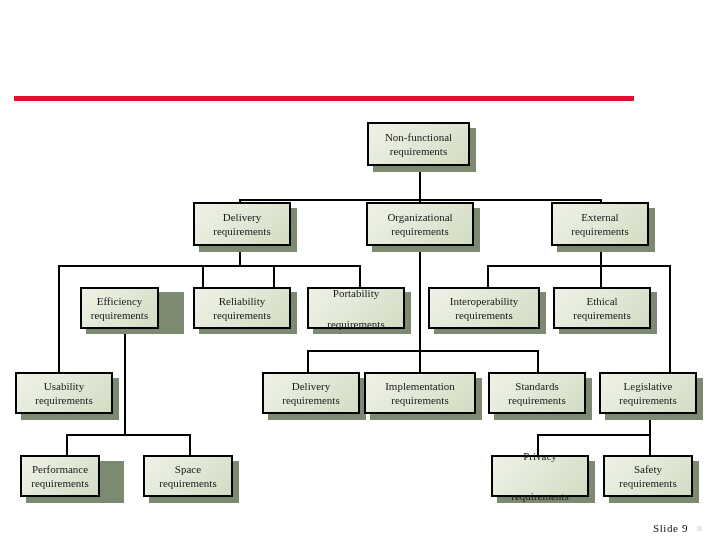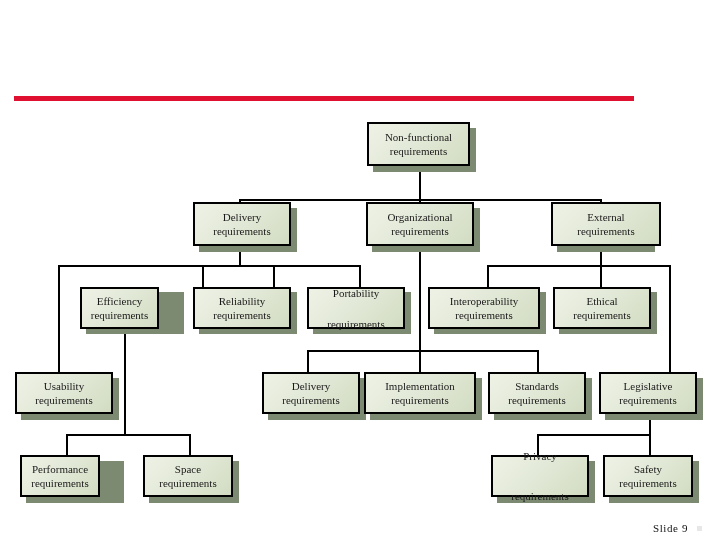--- a/index.html
+++ b/index.html
@@ -135,21 +135,21 @@
     <div class="node" style="left:193px;top:202px;width:98px;height:44px;">
       <span class="l1">Delivery</span>
       <span class="l2">requirements</span>
     </div>
 
     <div class="node" style="left:366px;top:202px;width:108px;height:44px;">
       <span class="l1">Organizational</span>
       <span class="l2">requirements</span>
     </div>
 
-    <div class="node" style="left:551px;top:202px;width:110px;height:44px;">
+    <div class="node" style="left:551px;top:202px;width:98px;height:44px;">
       <span class="l1">External</span>
       <span class="l2">requirements</span>
     </div>
 
     <div class="node" style="left:80px;top:287px;width:79px;height:42px;">
       <span class="l1">Efficiency</span>
       <span class="l2">requirements</span>
     </div>
 
     <div class="node" style="left:193px;top:287px;width:98px;height:42px;">

